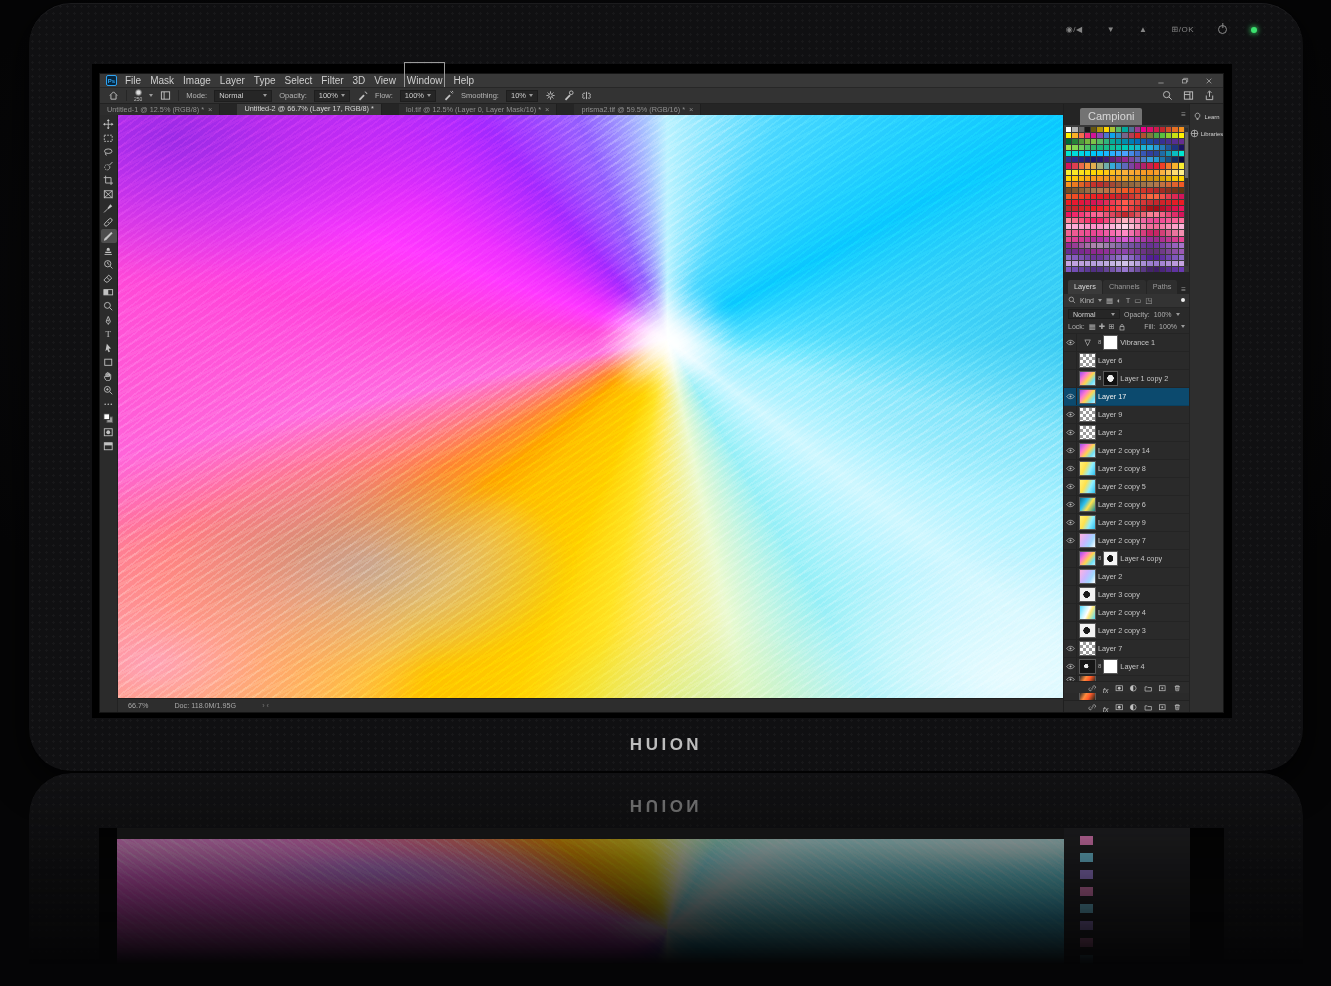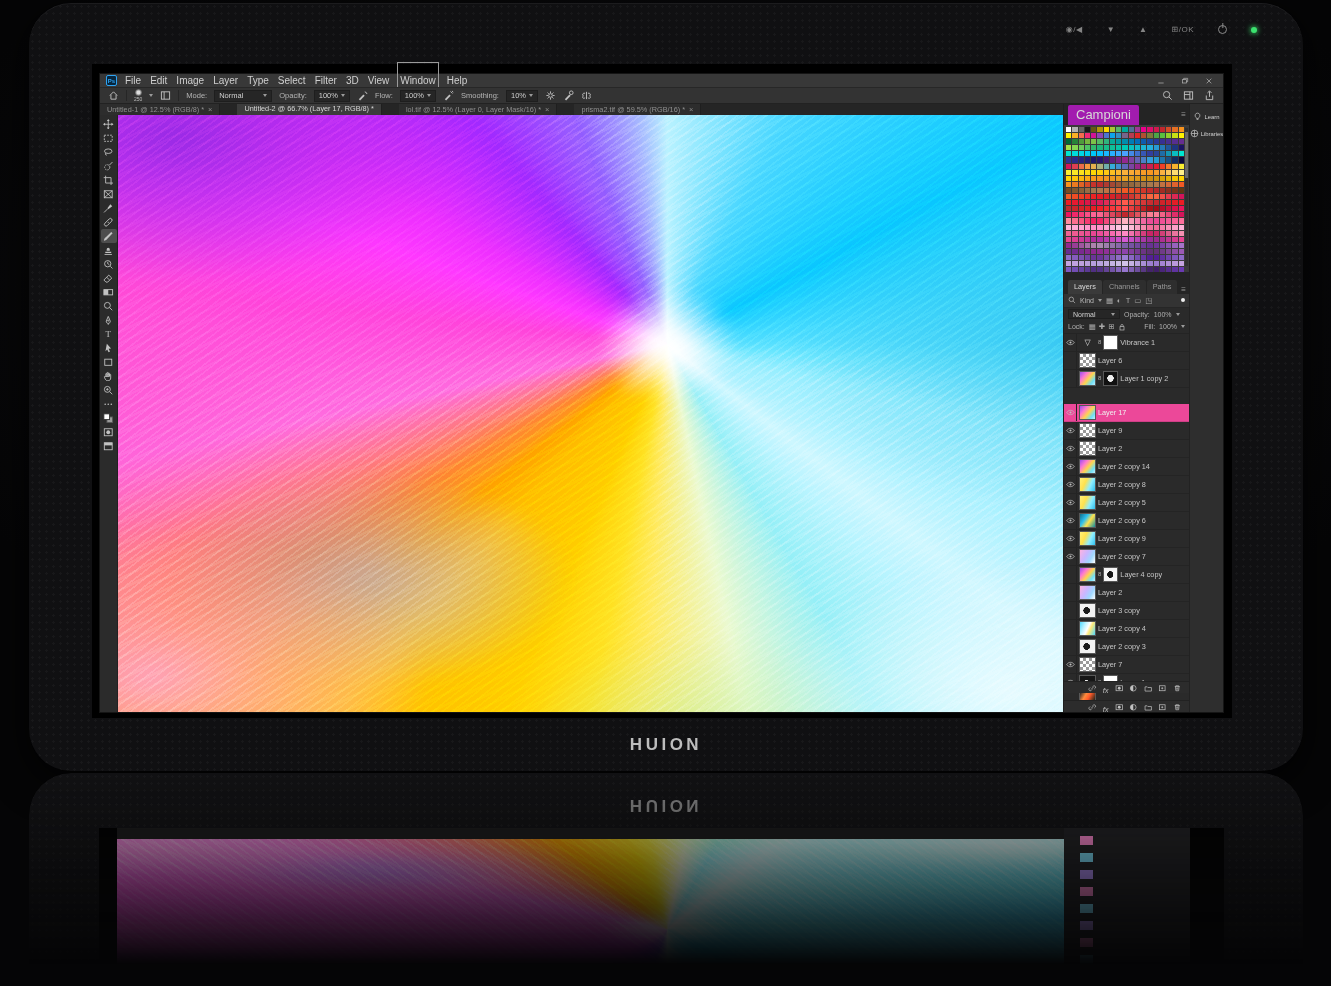--- a/index.html
+++ b/index.html
@@ -88,40 +88,40 @@
     background:
       repeating-linear-gradient(-38deg,rgba(255,255,255,.17) 0 1.6px,rgba(255,255,255,0) 1.6px 6px),
       repeating-linear-gradient(-27deg,rgba(255,255,255,.08) 0 2.5px,rgba(40,40,90,.06) 2.5px 10px);}
   
   .statusbar{height:14px;background:#2d2d2d;border-top:1px solid #1f1f1f;display:flex;align-items:center;
     gap:26px;padding:0 10px;font-size:7.2px;color:#a8a8a8;flex:0 0 auto;}
   .statusbar .chev{color:#777;}
   
   .dock{width:126px;background:#2a2a2a;border-left:1px solid #1f1f1f;display:flex;flex-direction:column;flex:0 0 auto;}
   .sw-header{height:21px;background:#242424;display:flex;align-items:flex-end;padding:3px 4px 0 4px;position:relative;}
-  .sw-tab{background:#a21caf;color:#d8d8d8;font-size:13px;padding:2px 8px 3px;border-radius:2px 2px 0 0;}
+  .sw-tab{background:#737373;color:#d8d8d8;font-size:11px;padding:2px 8px 3px;border-radius:2px 2px 0 0;margin-left:12px;}
   .panel-menu{position:absolute;right:4px;top:6px;color:#9a9a9a;font-size:8px;letter-spacing:-1px;}
   .sw-grid{height:148px;background:#3a3a3a;display:grid;grid-template-columns:repeat(19,1fr);gap:1px;
     padding:2px 5px 2px 2px;position:relative;overflow:hidden;}
   .sw{width:100%;height:5.1px;}
   .sw-scroll{position:absolute;right:1px;top:3px;width:3px;height:138px;background:#2f2f2f;}
   .sw-scroll::before{content:"";position:absolute;left:0;top:4px;width:3px;height:46px;background:#686868;}
   .dock-gap{height:7px;background:#242424;}
   .lp-tabs{height:15px;background:#242424;display:flex;align-items:flex-end;padding:2px 4px 0 4px;gap:1px;position:relative;}
   .lp-tab{font-size:7.3px;color:#9a9a9a;padding:2px 6px 3px;background:#2e2e2e;border-radius:2px 2px 0 0;}
   .lp-tab.active{background:#3a3a3a;color:#d8d8d8;}
   .lp-filter{height:14px;background:#333;display:flex;align-items:center;gap:4px;padding:0 4px;font-size:7px;color:#bbb;border-bottom:1px solid #262626;}
   .lp-filter .fic{font-size:7.5px;color:#a8a8a8;}
   .lp-filter .dot{width:4px;height:4px;border-radius:50%;background:#eee;margin-left:auto;}
   .lp-row2{height:13px;display:flex;align-items:center;gap:4px;padding:0 4px;font-size:7px;color:#b0b0b0;}
   .lp-lock{height:13px;display:flex;align-items:center;gap:4px;padding:0 4px;font-size:7px;color:#b0b0b0;border-bottom:1px solid #242424;}
   .lp-lock .fic{font-size:7.5px;color:#a8a8a8;}
   .layers-list{height:350px;overflow:hidden;}
   .lrow{height:18px;display:flex;align-items:center;gap:3px;padding:0 3px 0 0;font-size:7.3px;color:#c6c6c6;border-bottom:1px solid rgba(0,0,0,.12);}
-  .lrow.selected{background:#ec4899;color:#efefef;margin-top:16px;}
+  .lrow.selected{background:#0c4a6e;color:#efefef;}
   .lrow.partial{height:8px;overflow:hidden;align-items:flex-start;}
   .leye{width:13px;height:100%;display:flex;align-items:center;justify-content:center;border-right:1px solid #232323;flex:0 0 auto;}
   .leye .ic{width:9px;height:7px;}
   .lthumb{width:15px;height:13px;box-shadow:0 0 0 1px #585858;flex:0 0 auto;}
   .lthumb.noborder{box-shadow:none;background:transparent;color:#ddd;font-size:8px;display:flex;align-items:center;justify-content:center;}
   .lmask{width:13px;height:13px;box-shadow:0 0 0 1px #585858;flex:0 0 auto;}
   .llink{font-size:6px;color:#aaa;flex:0 0 auto;}
   .lname{white-space:nowrap;overflow:hidden;}
   .t-checker{background:conic-gradient(#9a9a9a 25%,#fff 0 50%,#9a9a9a 0 75%,#fff 0) 0 0/6px 6px;}
   .t-art-a{background:linear-gradient(130deg,#9b4df0 0%,#ff7ad0 30%,#ffd44d 55%,#6fe0f7 80%,#bff1ff 100%);}
@@ -177,21 +177,21 @@
       <span class="led" id="led" style="background: rgb(59, 226, 111);"></span>
     </div>
 
     <div class="screen">
       <div class="ps">
 
         <div class="ps-titlebar">
           <span class="ps-logo">Ps</span>
           <nav class="menus">
               <span class="menu-item">File</span>
-              <span class="menu-item">Edit</span>
+              <span class="menu-item">Mask</span>
               <span class="menu-item">Image</span>
               <span class="menu-item">Layer</span>
               <span class="menu-item">Type</span>
               <span class="menu-item">Select</span>
               <span class="menu-item">Filter</span>
               <span class="menu-item">3D</span>
               <span class="menu-item">View</span>
               <span class="menu-item hl">Window</span>
               <span class="menu-item">Help</span>
             </nav>
@@ -437,20 +437,25 @@
                       <rect class="f" x="1.5" y="2" width="9" height="3"></rect>
                     </svg>
                   </div>
                 </div>
               <div class="canvas-col">
                 <div class="artwork">
                   <div class="a-base"></div>
                     <div class="a-blobs"></div>
                     <div class="a-swirl"></div>
                     <div class="a-streaks"></div>
+                </div>
+                <div class="statusbar">
+                  <span>66.7%</span>
+                  <span>Doc: 118.0M/1.95G</span>
+                  <span class="chev"><span>›</span> <span>‹</span></span>
                 </div>
               </div>
             </div>
           </div>
 
           <div class="dock">
             <div class="sw-header">
               <span class="sw-tab">Campioni</span>
               <span class="panel-menu">≡</span>
             </div>

